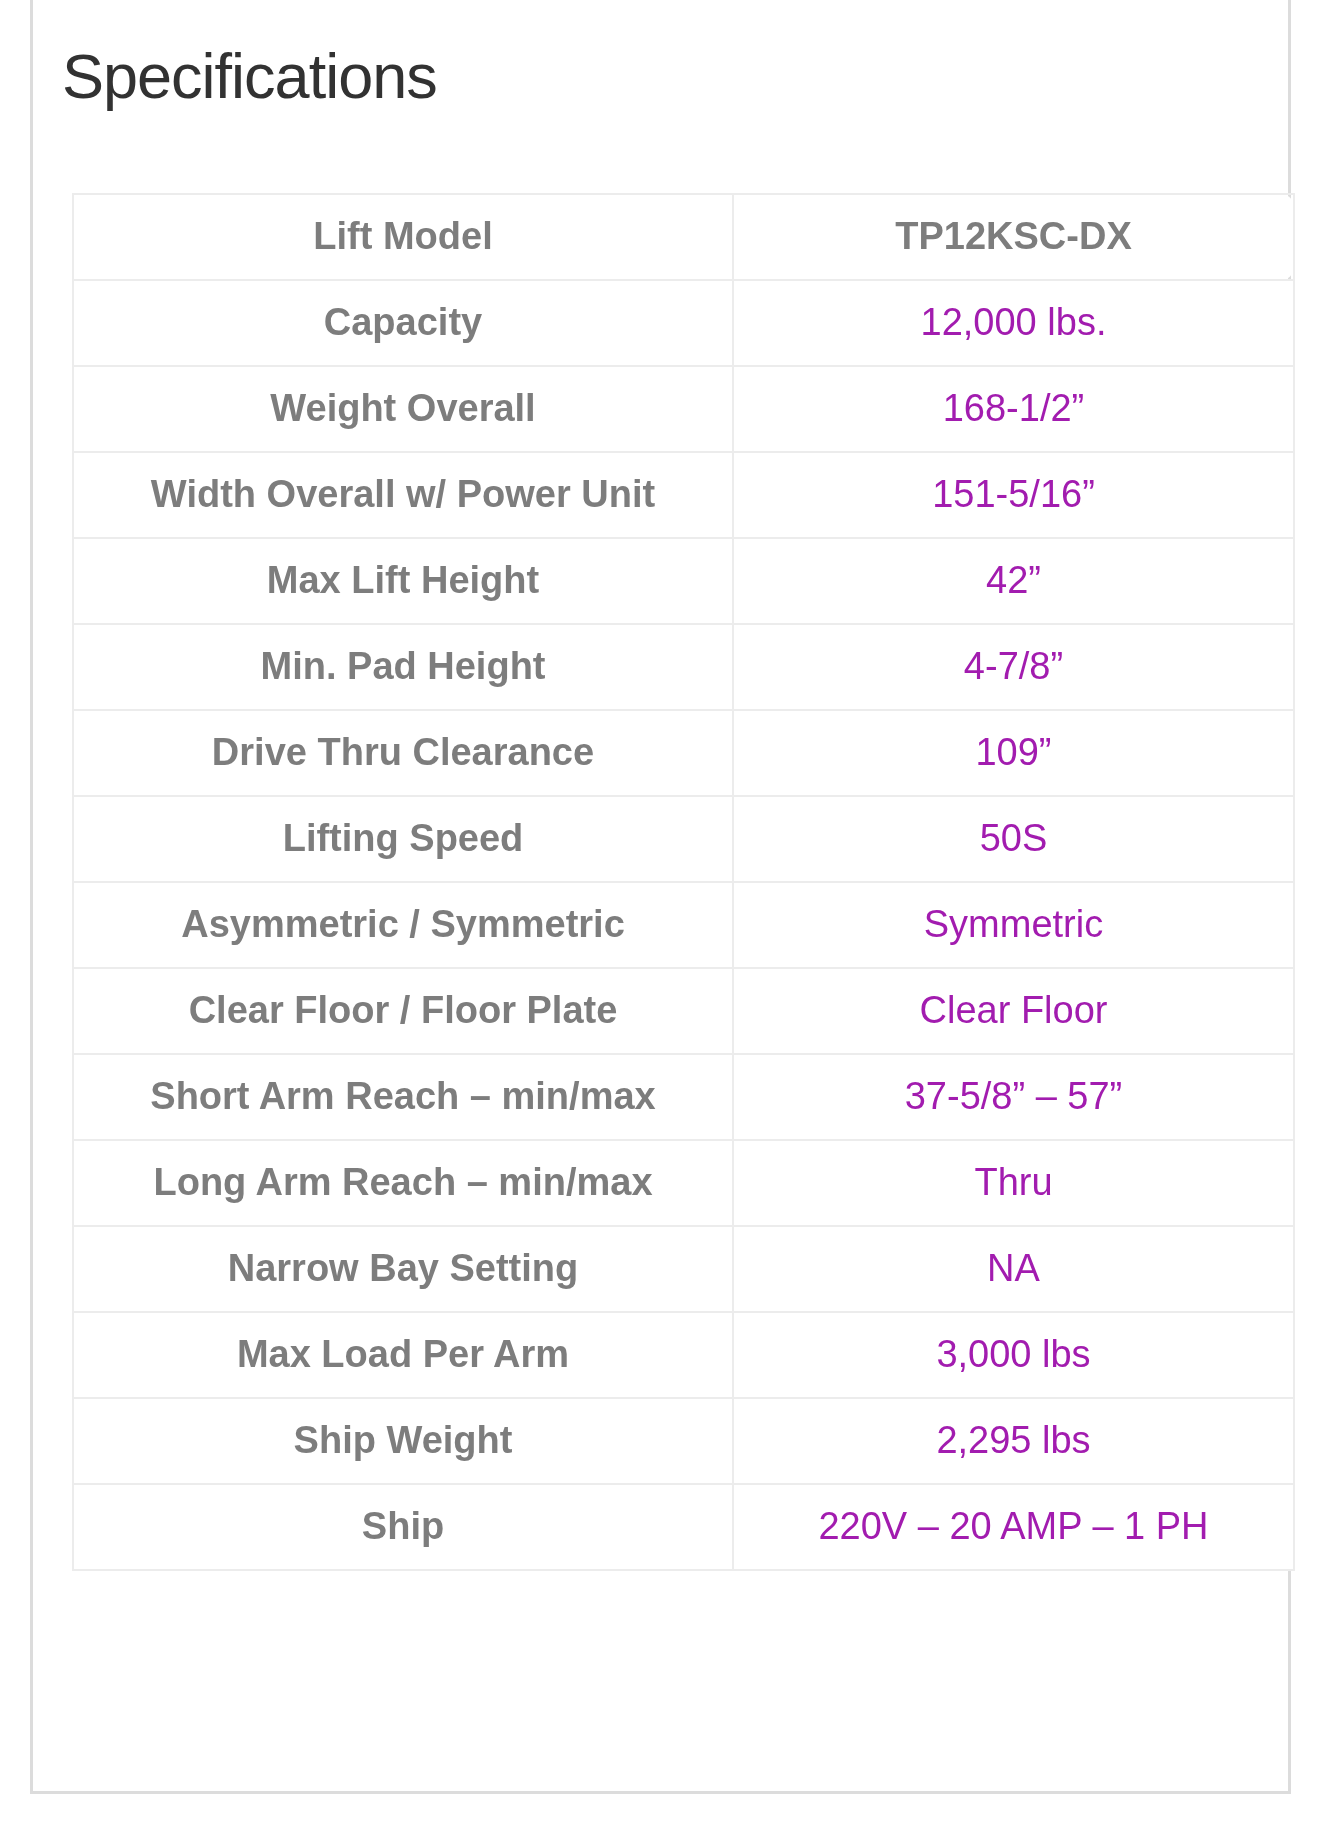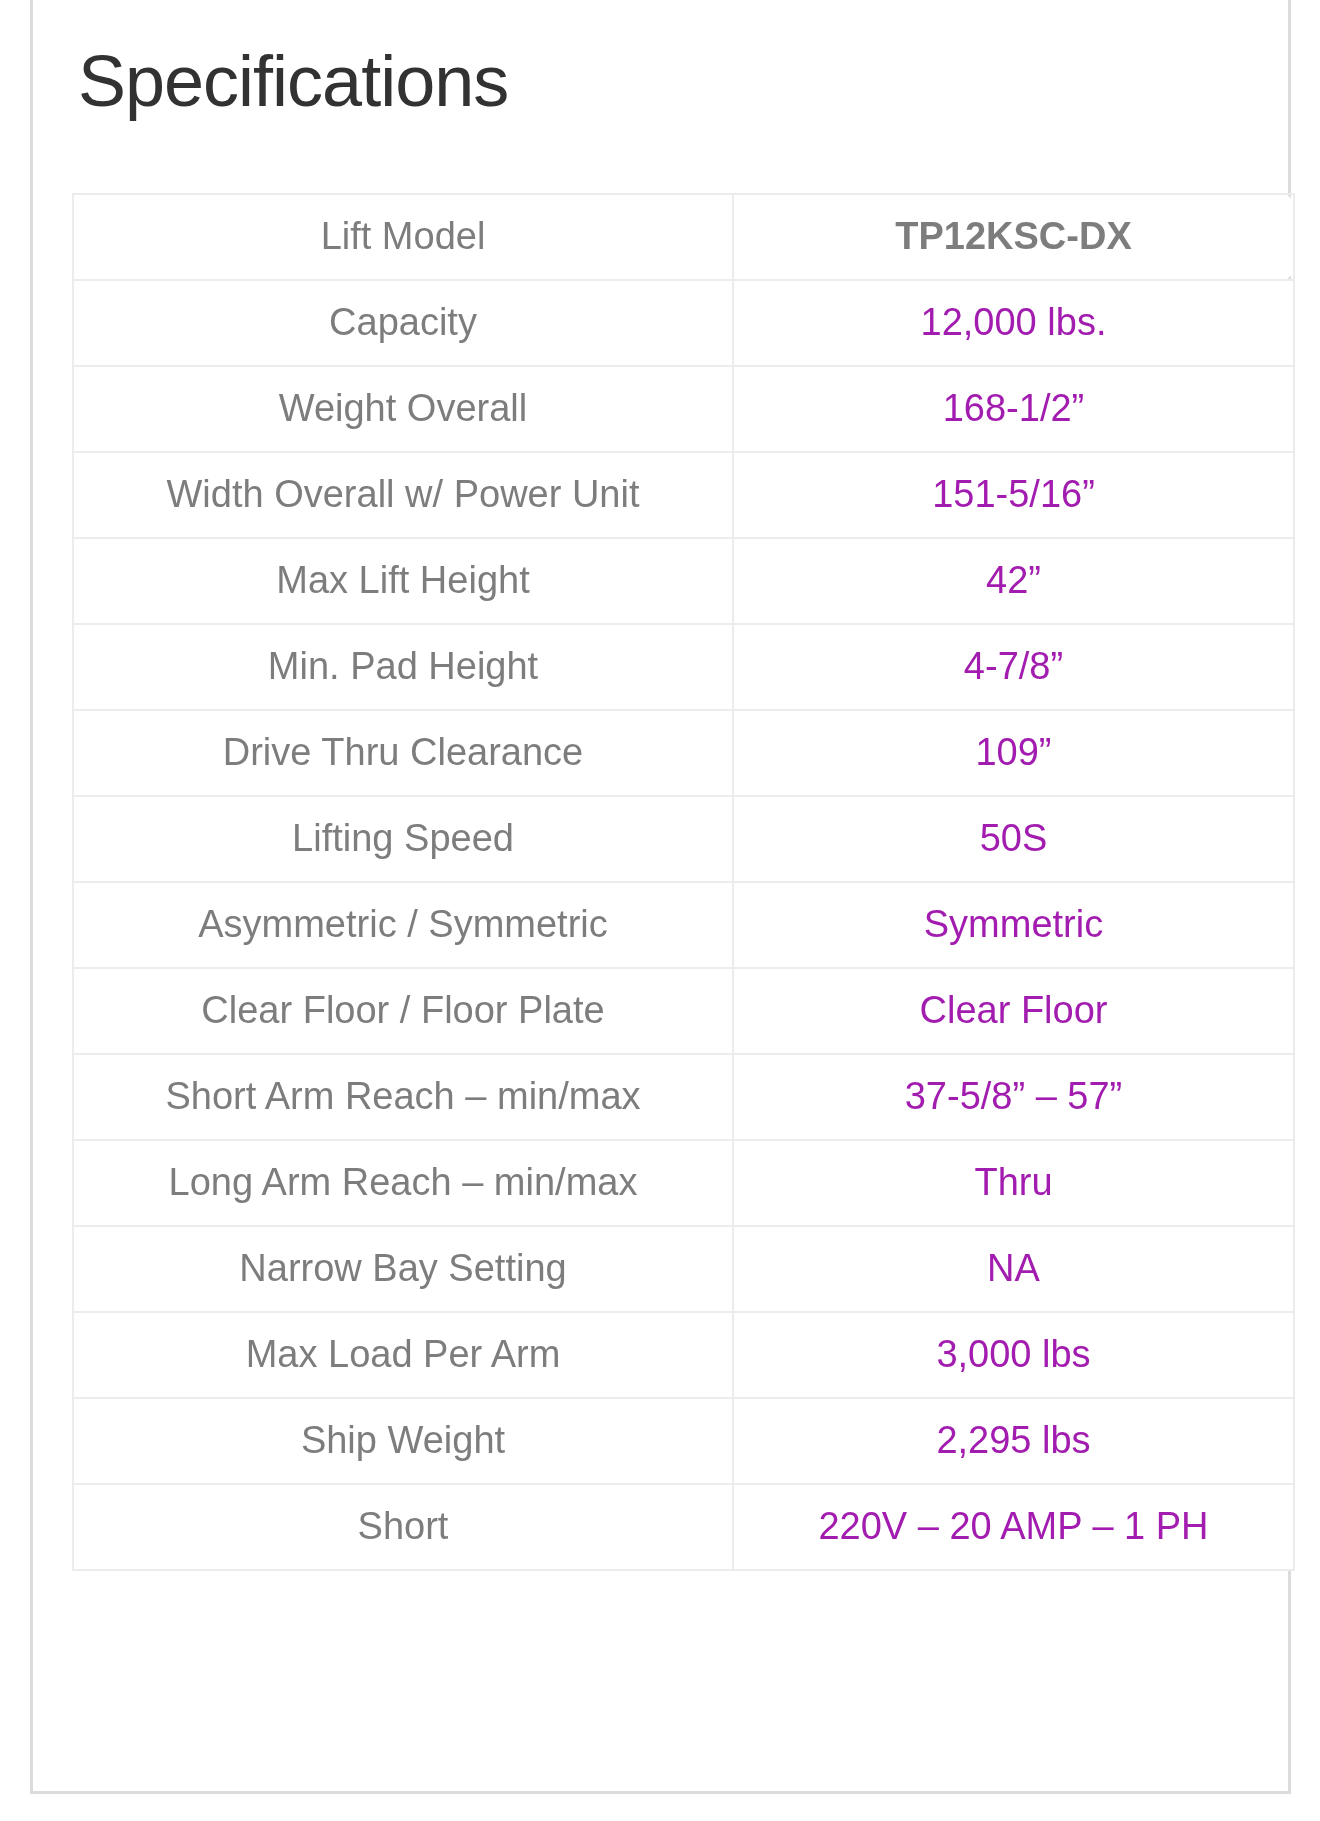--- a/index.html
+++ b/index.html
@@ -20,24 +20,24 @@
     top: -3px;
     width: 1261px;
     height: 1797px;
     box-sizing: border-box;
     background: #ffffff;
     border: 3px solid #dcdcdc;
     border-top: 3px solid #dcdcdc;
   }
   .page-title {
     position: absolute;
-    left: 45px;
+    left: 29px;
     top: 40px;
     margin: 0;
-    font-size: 72px;
+    font-size: 63px;
     line-height: 1.15;
     font-weight: 400;
     letter-spacing: -1px;
     color: #323232;
   }
   table.spec-table {
     position: absolute;
     left: 39px;
     top: 193px;
     width: 1181px;
@@ -49,21 +49,21 @@
     height: 84px;
     padding: 0 10px;
     text-align: center;
     vertical-align: middle;
     font-size: 38px;
     line-height: 1.2;
     background: #ffffff;
   }
   td.label-cell {
     width: 638px;
-    font-weight: normal;
+    font-weight: bold;
     color: #7d7d7d;
   }
   td.value-cell {
     width: 539px;
     font-weight: normal;
     color: #a21caf;
   }
   td.value-cell.bold {
     font-weight: bold;
     color: #7d7d7d;
@@ -132,18 +132,18 @@
         </tr>
         <tr>
           <td class="label-cell">Max Load Per Arm</td>
           <td class="value-cell">3,000 lbs</td>
         </tr>
         <tr>
           <td class="label-cell">Ship Weight</td>
           <td class="value-cell">2,295 lbs</td>
         </tr>
         <tr>
-          <td class="label-cell">Short</td>
+          <td class="label-cell">Ship</td>
           <td class="value-cell">220V – 20 AMP – 1 PH</td>
         </tr>
       </tbody>
   </table>
 </div>
 
 </body></html>

